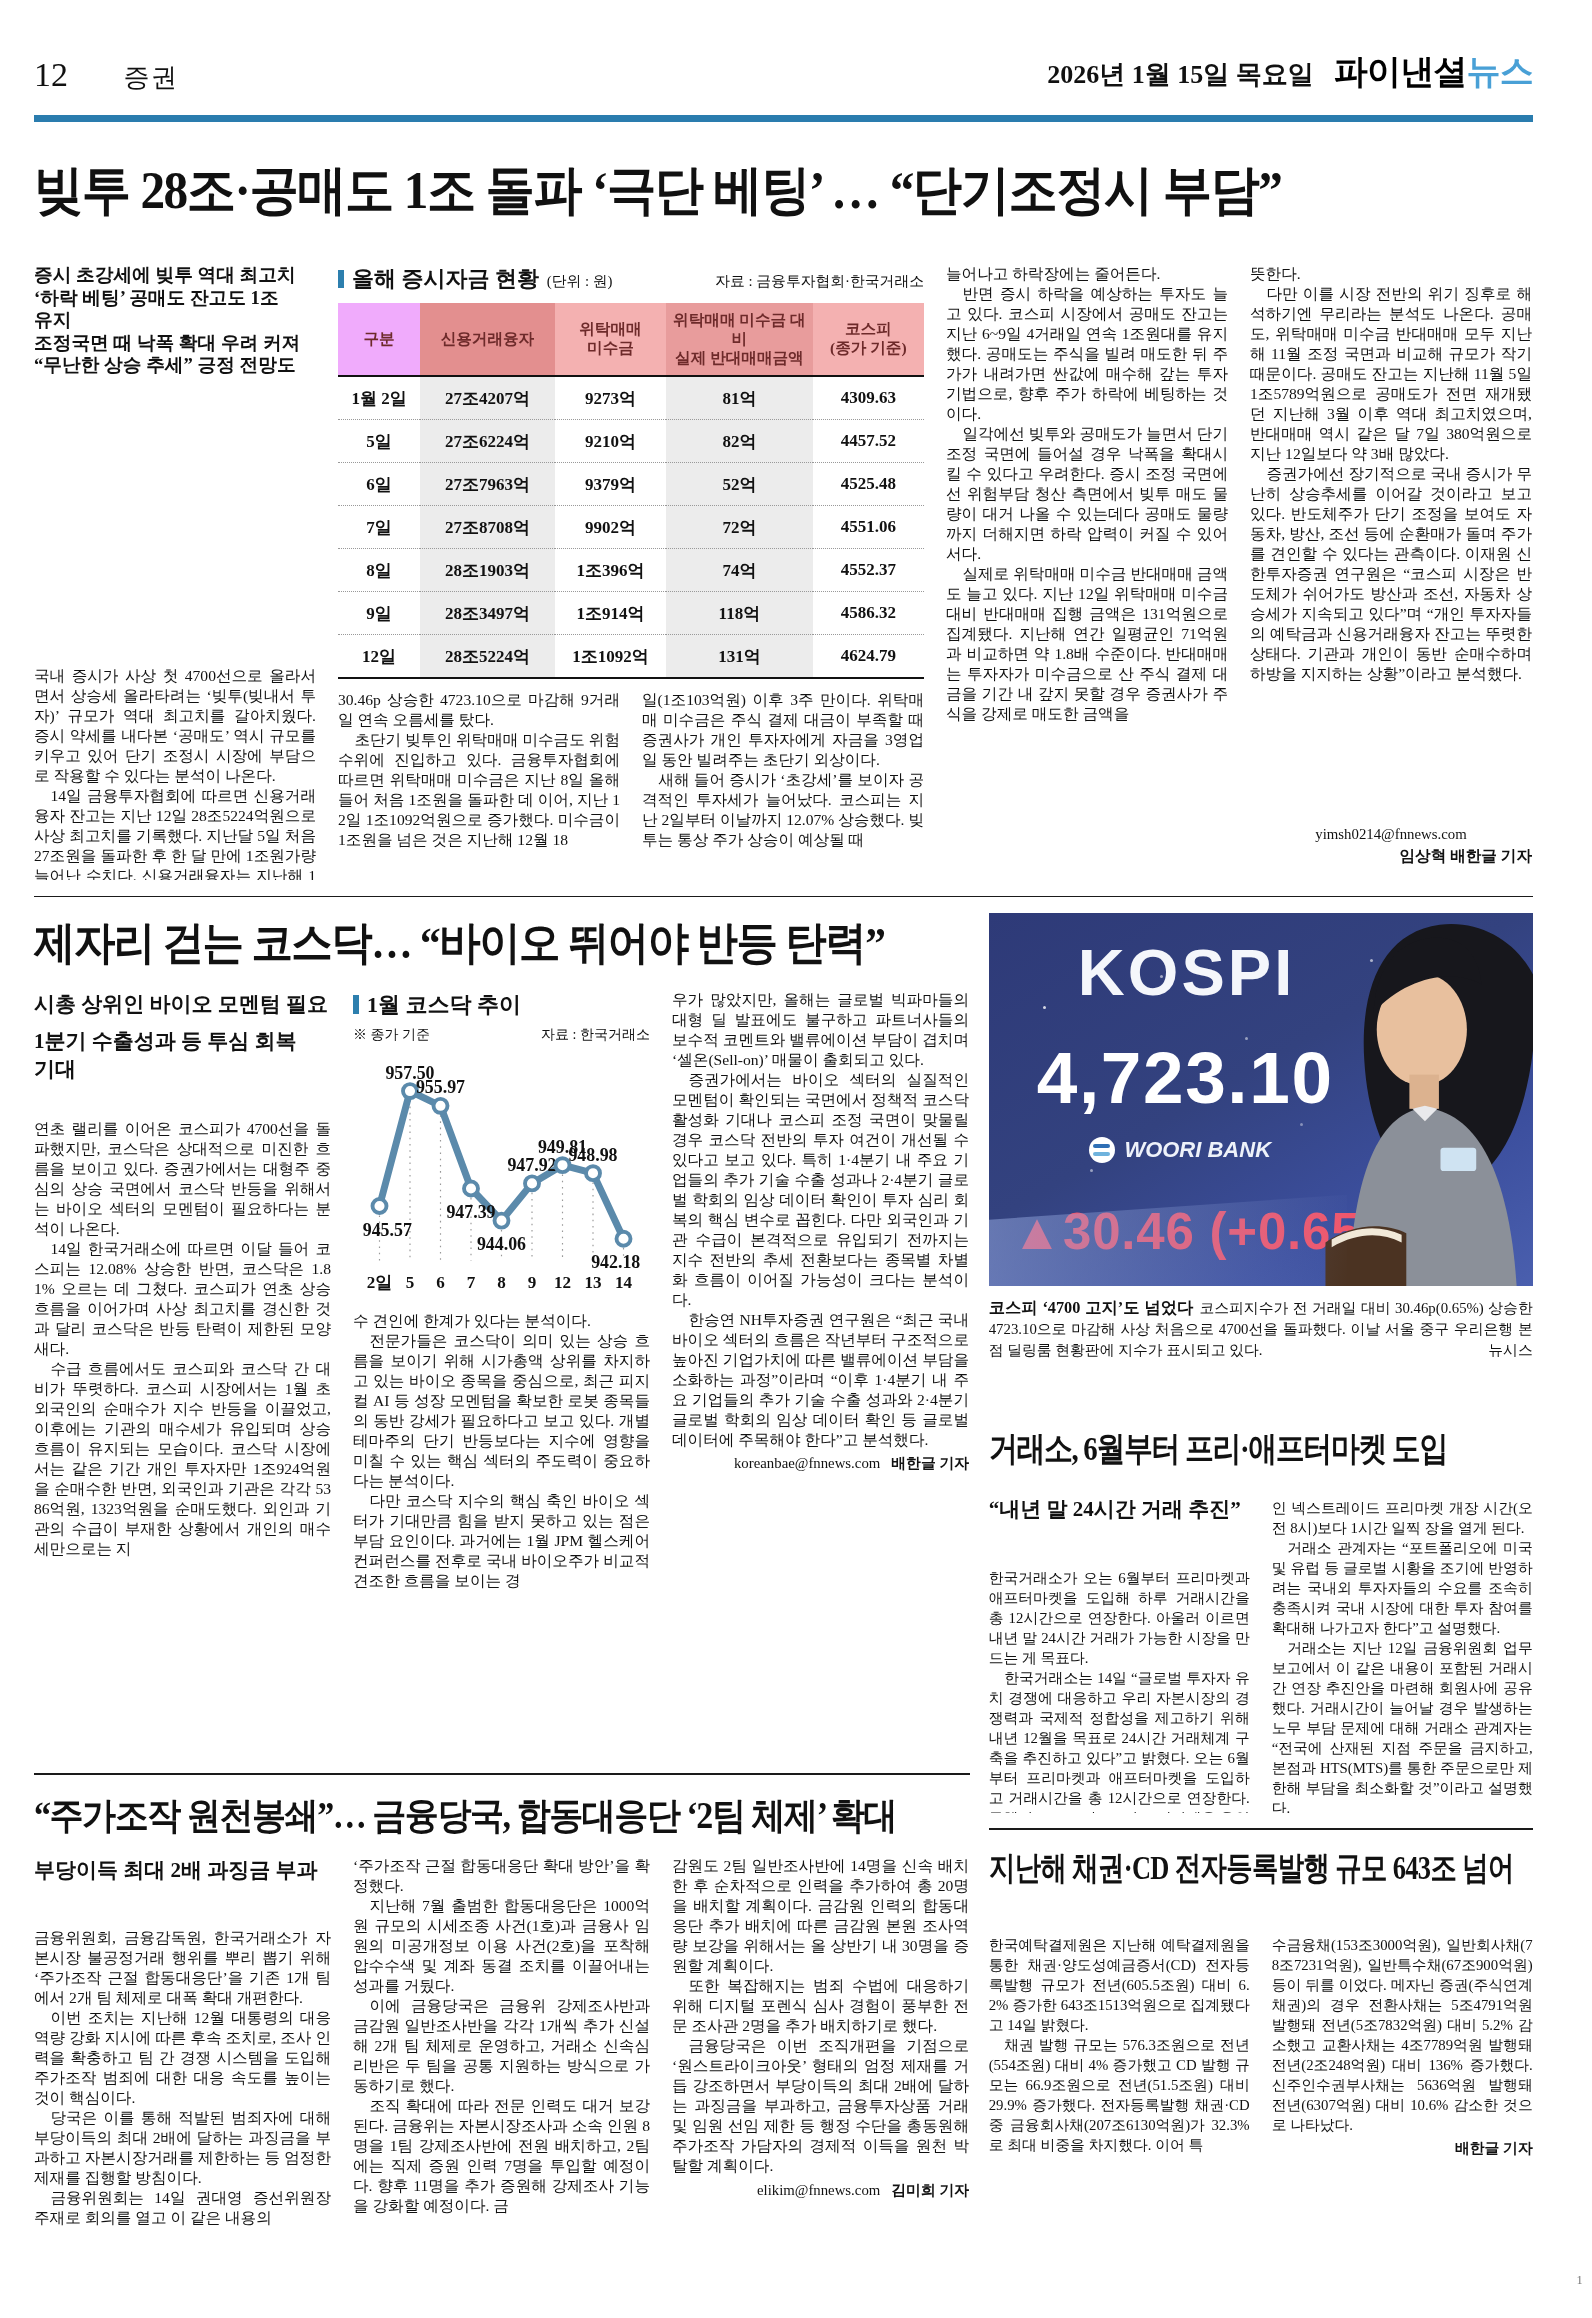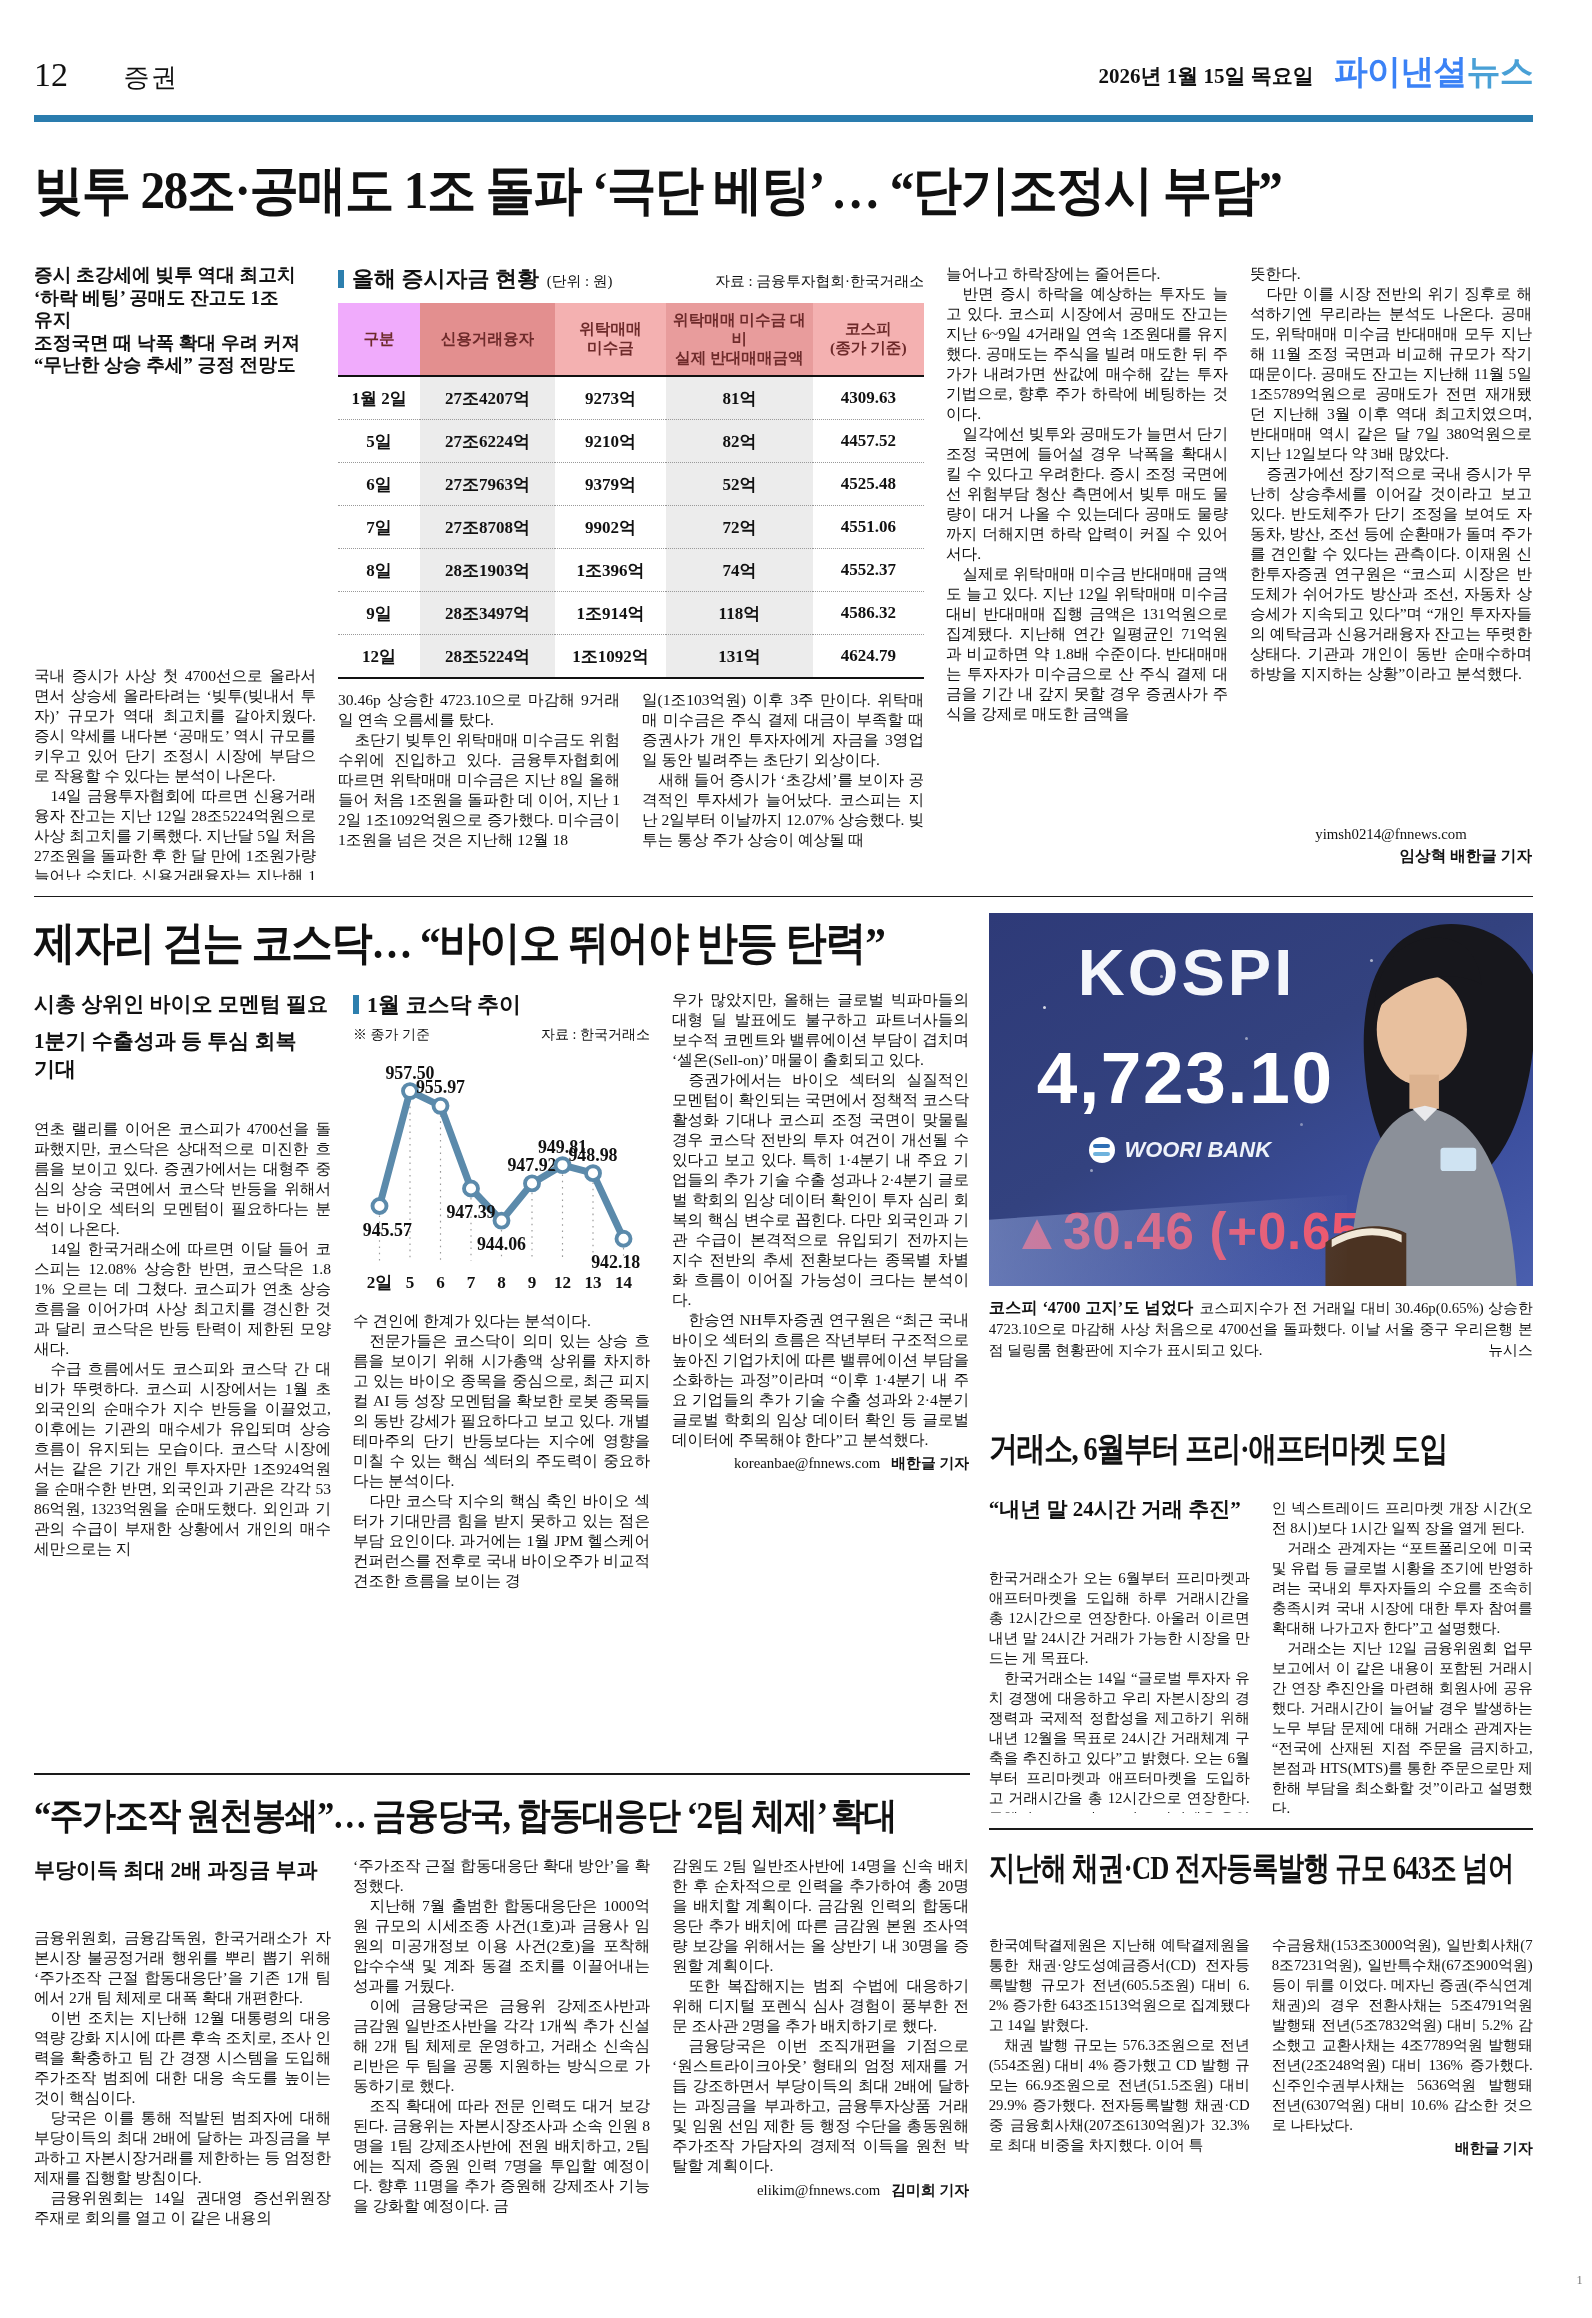--- a/index.html
+++ b/index.html
@@ -6,23 +6,23 @@
   .page{position:relative;width:1592px;height:2319px;background:#fff;overflow:hidden;
         font-family:"Liberation Serif","DejaVu Serif",serif;color:#111;}
   .inner{position:absolute;left:34px;top:0;width:1499px;}
 
   
   .hdr{display:flex;justify-content:space-between;align-items:flex-end;padding-top:50px;height:45px;}
   .hdr-left{display:flex;align-items:baseline;gap:12.4px;}
   .pg-num{font-size:34px;font-weight:400;}
   .pg-sec{font-size:26px;font-weight:400;letter-spacing:1.6px;margin-left:43px;}
   .hdr-right{display:flex;align-items:baseline;gap:20px;}
-  .pg-date{font-size:21px;font-weight:700;}
+  .pg-date{font-size:26px;font-weight:700;}
   .logo{font-family:"Liberation Sans","DejaVu Sans",sans-serif;font-size:34px;font-weight:900;letter-spacing:-0.8px;}
-  .logo .lg1{color:#3b82f6;}
+  .logo .lg1{color:#000000;}
   .logo .lg2{color:#49a0d6;}
   .blue-rule{margin-top:20px;height:7px;background:#2a7cae;}
 
   
   .h-main{margin:33px 0 0;font-size:53px;font-weight:900;white-space:nowrap;
           transform:scaleX(.93);transform-origin:left;letter-spacing:-1.6px;}
   .h-mid{margin:0;font-size:45px;font-weight:900;white-space:nowrap;
          transform:scaleX(.92);transform-origin:left;letter-spacing:-1.6px;}
   .h-a4{margin:0;font-size:37px;font-weight:900;white-space:nowrap;
         transform:scaleX(.92);transform-origin:left;letter-spacing:-1.6px;}

